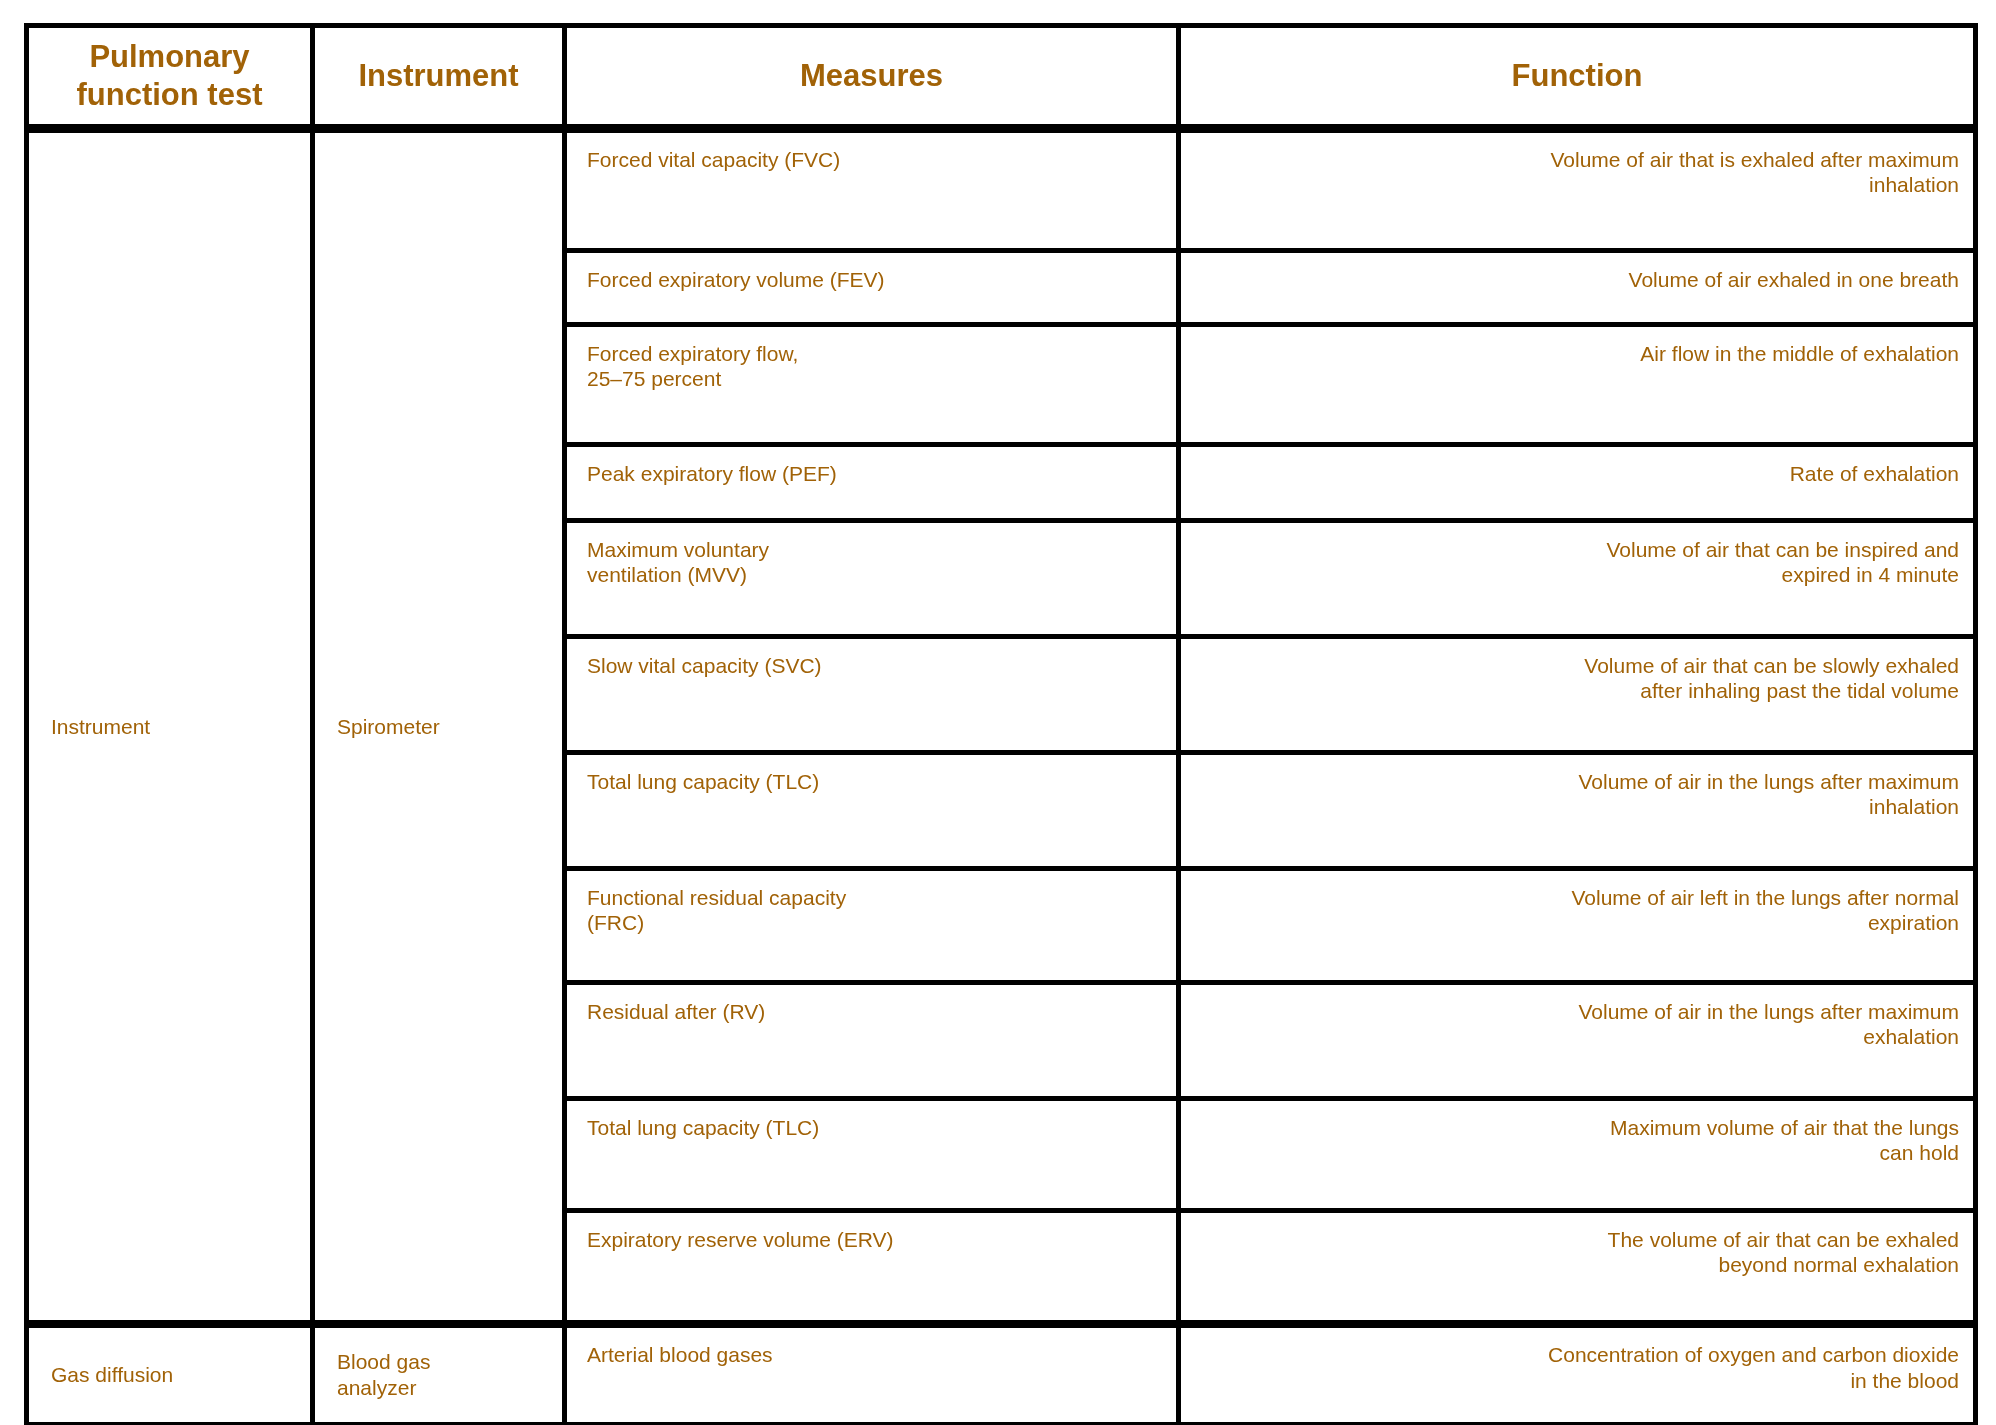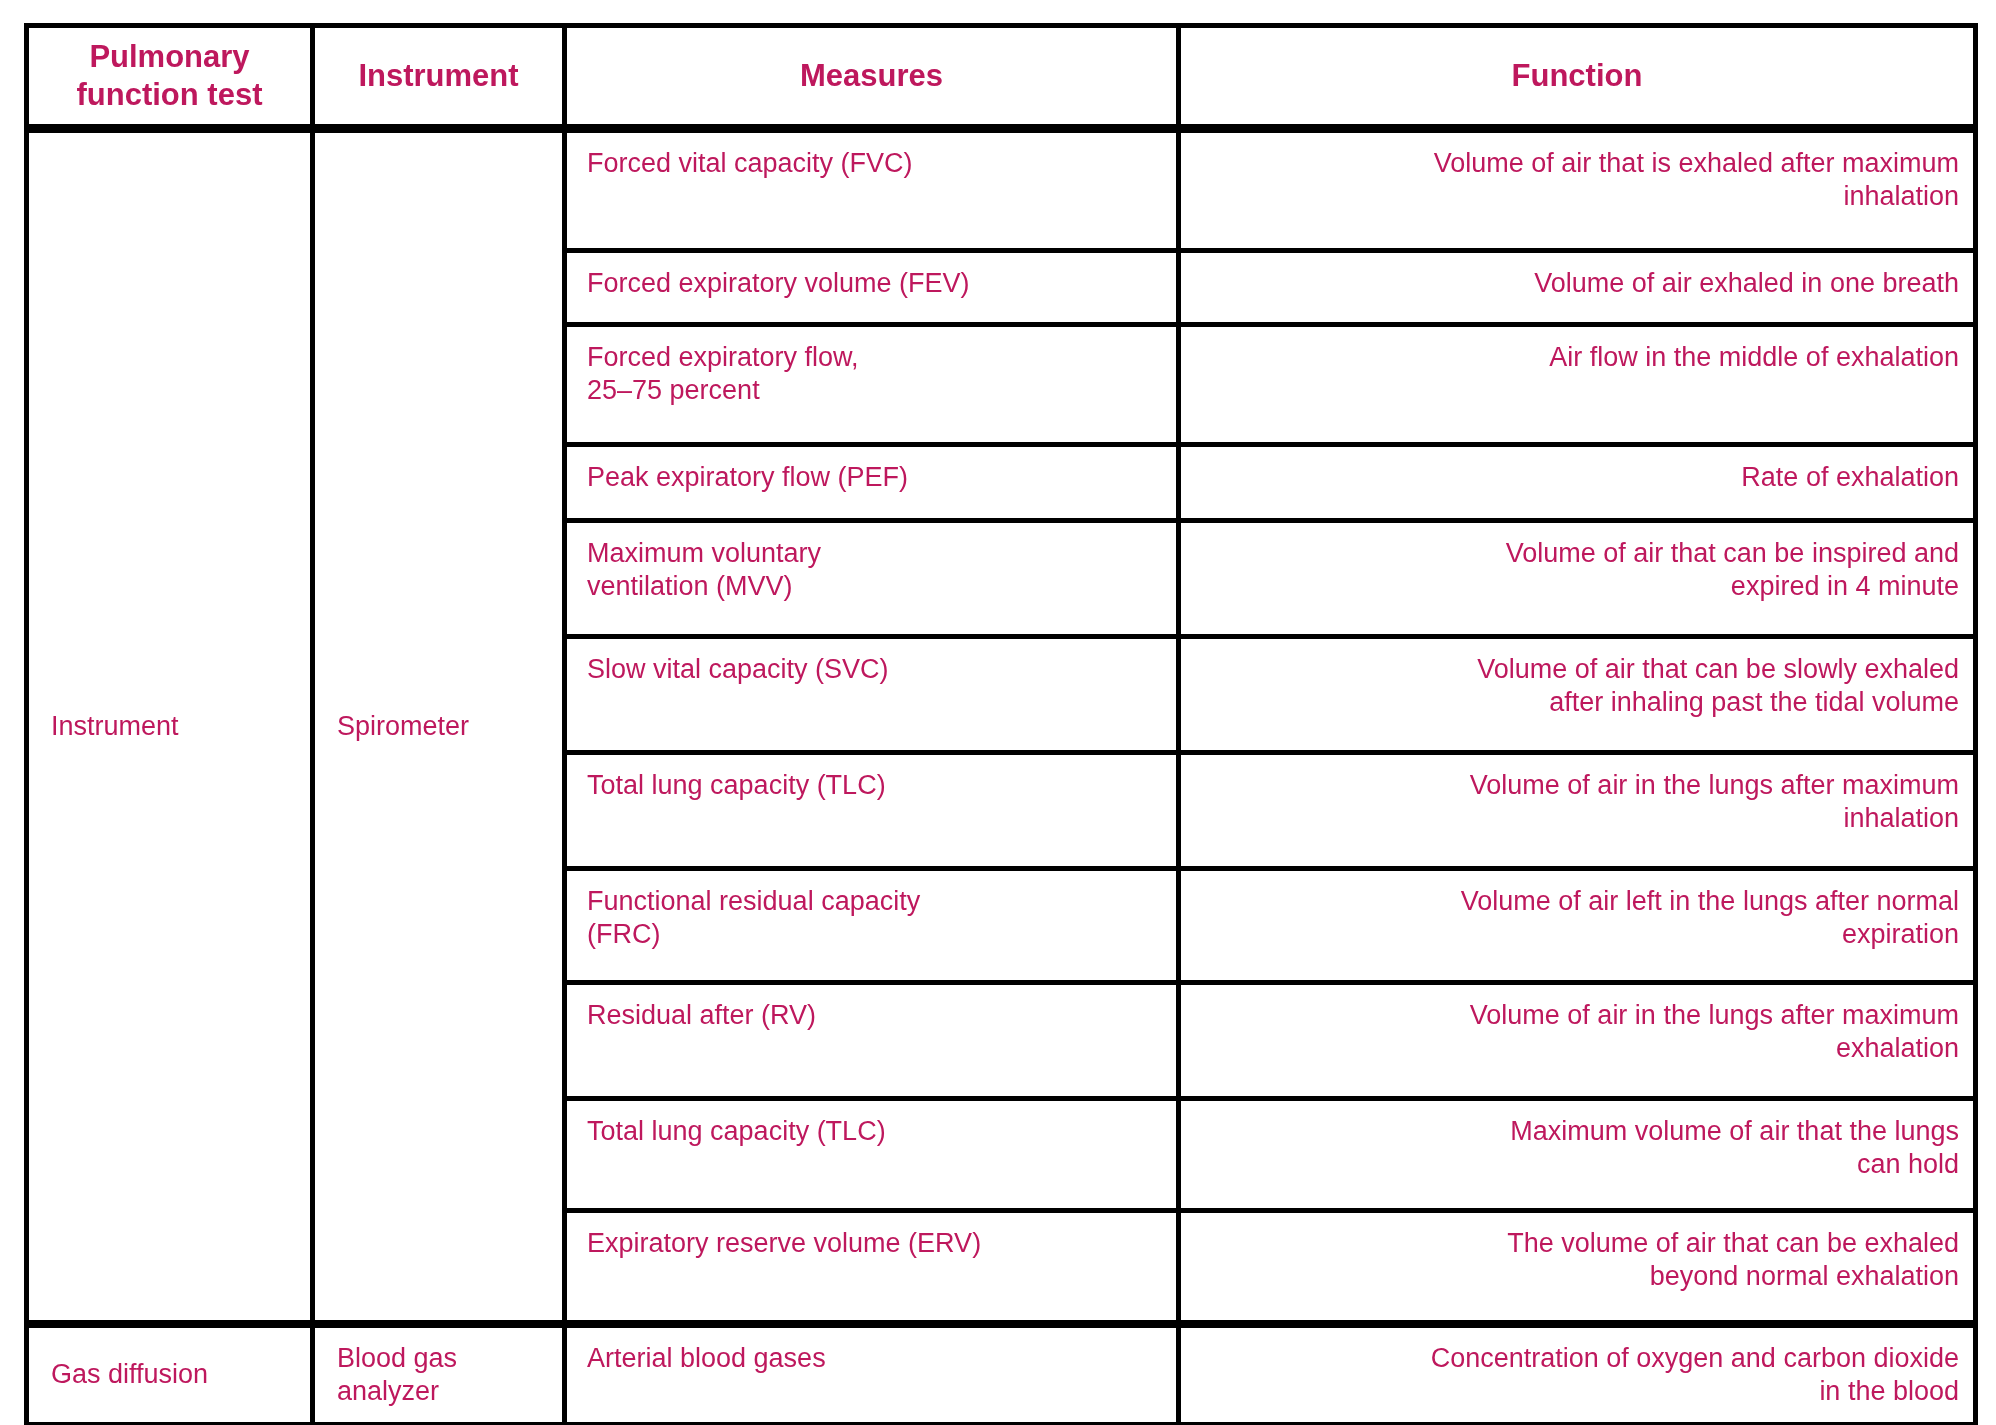--- a/index.html
+++ b/index.html
@@ -9,35 +9,35 @@
     width: 1996px;
     height: 1425px;
     overflow: hidden;
   }
   .page {
     width: 1996px;
     height: 1425px;
     box-sizing: border-box;
     padding: 23px 23px 0 24px;
     font-family: "Liberation Sans", "DejaVu Sans", sans-serif;
-    color: #be185d;
+    color: #a16207;
   }
   table.pft {
     border-collapse: collapse;
     table-layout: fixed;
     width: 1949px;
     background: #ffffff;
   }
   col.c1 { width: 286px; }
   col.c2 { width: 252px; }
   col.c3 { width: 614px; }
   col.c4 { width: 797px; }
   .pft th, .pft td {
     border: 5px solid #000000;
-    font-size: 27px;
+    font-size: 21px;
     line-height: 1.22;
     white-space: pre-line;
     box-sizing: border-box;
     overflow: hidden;
   }
   .pft th {
     font-weight: bold;
     font-size: 31px;
     text-align: center;
     vertical-align: middle;

